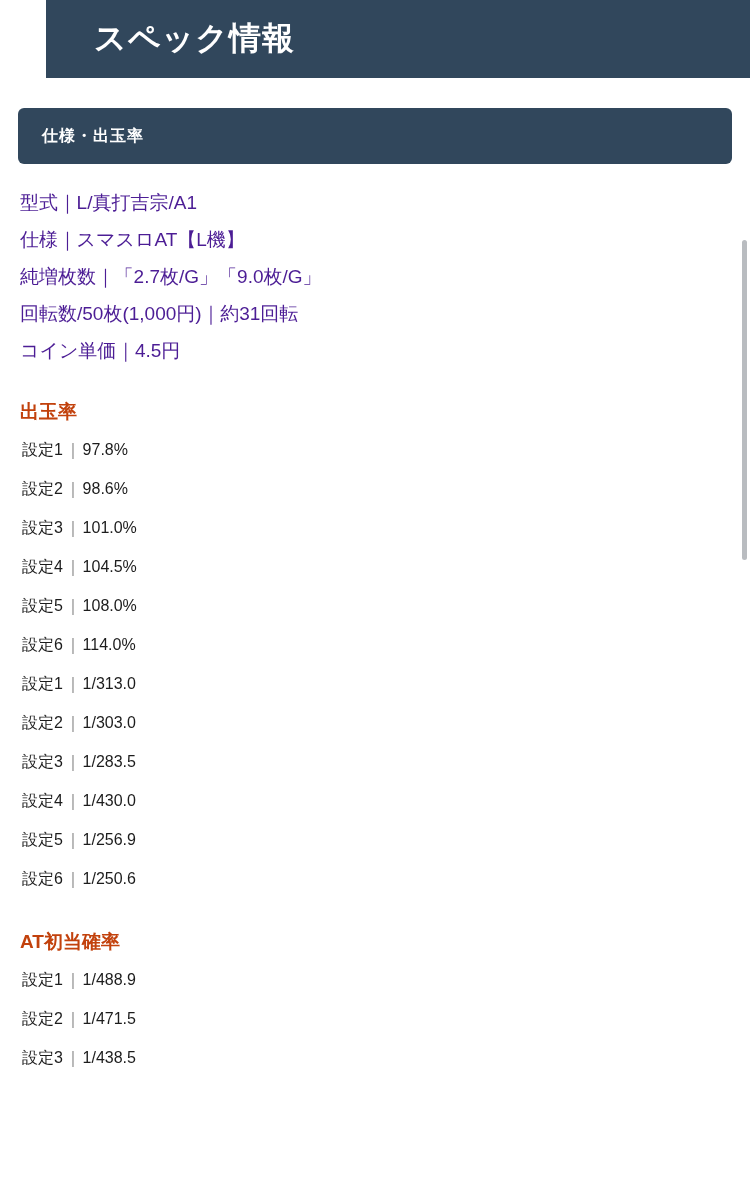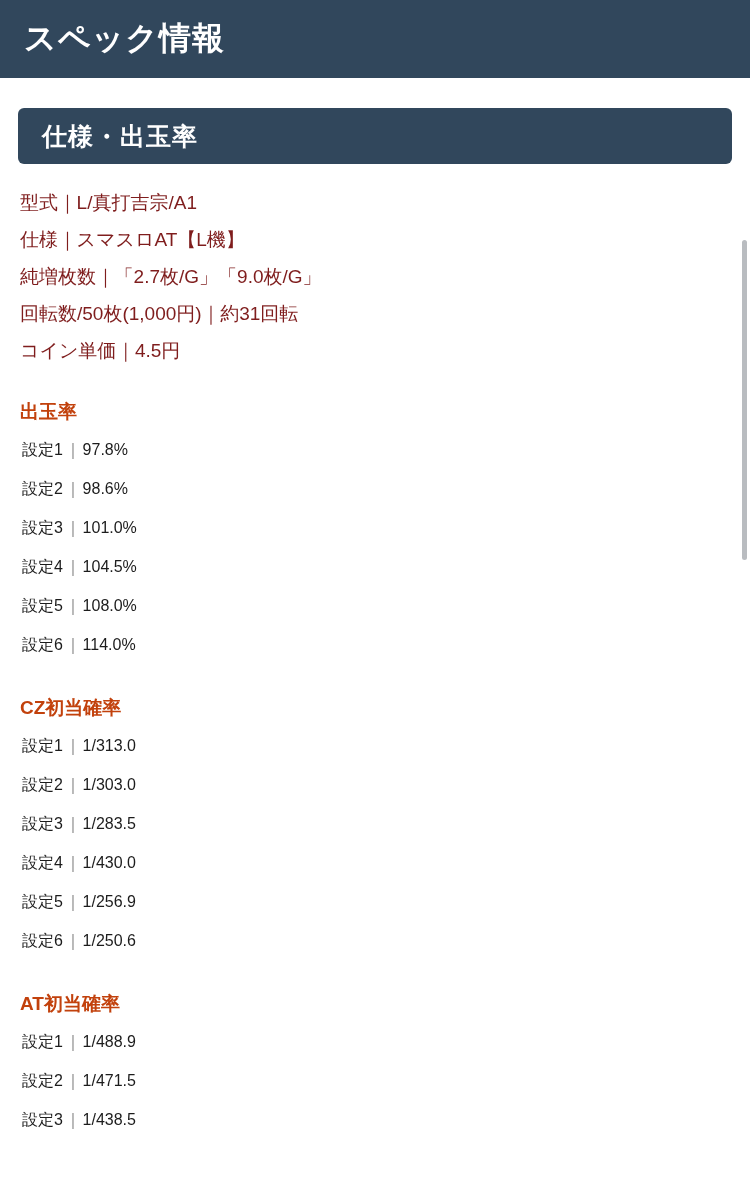--- a/index.html
+++ b/index.html
@@ -17,21 +17,22 @@
     width: 750px;
     height: 1187px;
     background: #ffffff;
     overflow: hidden;
   }
   .page-header {
     height: 78px;
     background: #31475c;
     display: flex;
     align-items: center;
-    padding-left: 24px;
+    padding-left: 48px;
+    margin-left: 46px;
   }
   .page-header h1 {
     margin: 0;
     color: #ffffff;
     font-size: 32px;
     font-weight: bold;
     letter-spacing: 1px;
   }
   .content {
     padding: 0 18px;
@@ -40,27 +41,27 @@
     margin-top: 30px;
     height: 56px;
     background: #31475c;
     border-radius: 6px;
     display: flex;
     align-items: center;
     padding-left: 24px;
   }
   .section-bar span {
     color: #ffffff;
-    font-size: 25px;
+    font-size: 16px;
     font-weight: bold;
     letter-spacing: 1px;
   }
   .spec-line {
     font-size: 19px;
-    color: #7f1d1d;
+    color: #4c1d95;
     line-height: 1.0;
     padding: 9px 0 9px 2px;
     white-space: nowrap;
   }
   .first-block {
     margin-top: 20px;
   }
   .group-title {
     font-size: 19px;
     font-weight: bold;
@@ -124,21 +125,20 @@
       </div>
       <div class="row">
         <span>設定5</span><span class="sep">｜</span><span>108.0%</span>
       </div>
       <div class="row">
         <span>設定6</span><span class="sep">｜</span><span>114.0%</span>
       </div>
     </div>
 
     <div>
-      <div class="group-title">CZ初当確率</div>
       <div class="row">
         <span>設定1</span><span class="sep">｜</span><span>1/313.0</span>
       </div>
       <div class="row">
         <span>設定2</span><span class="sep">｜</span><span>1/303.0</span>
       </div>
       <div class="row">
         <span>設定3</span><span class="sep">｜</span><span>1/283.5</span>
       </div>
       <div class="row">

